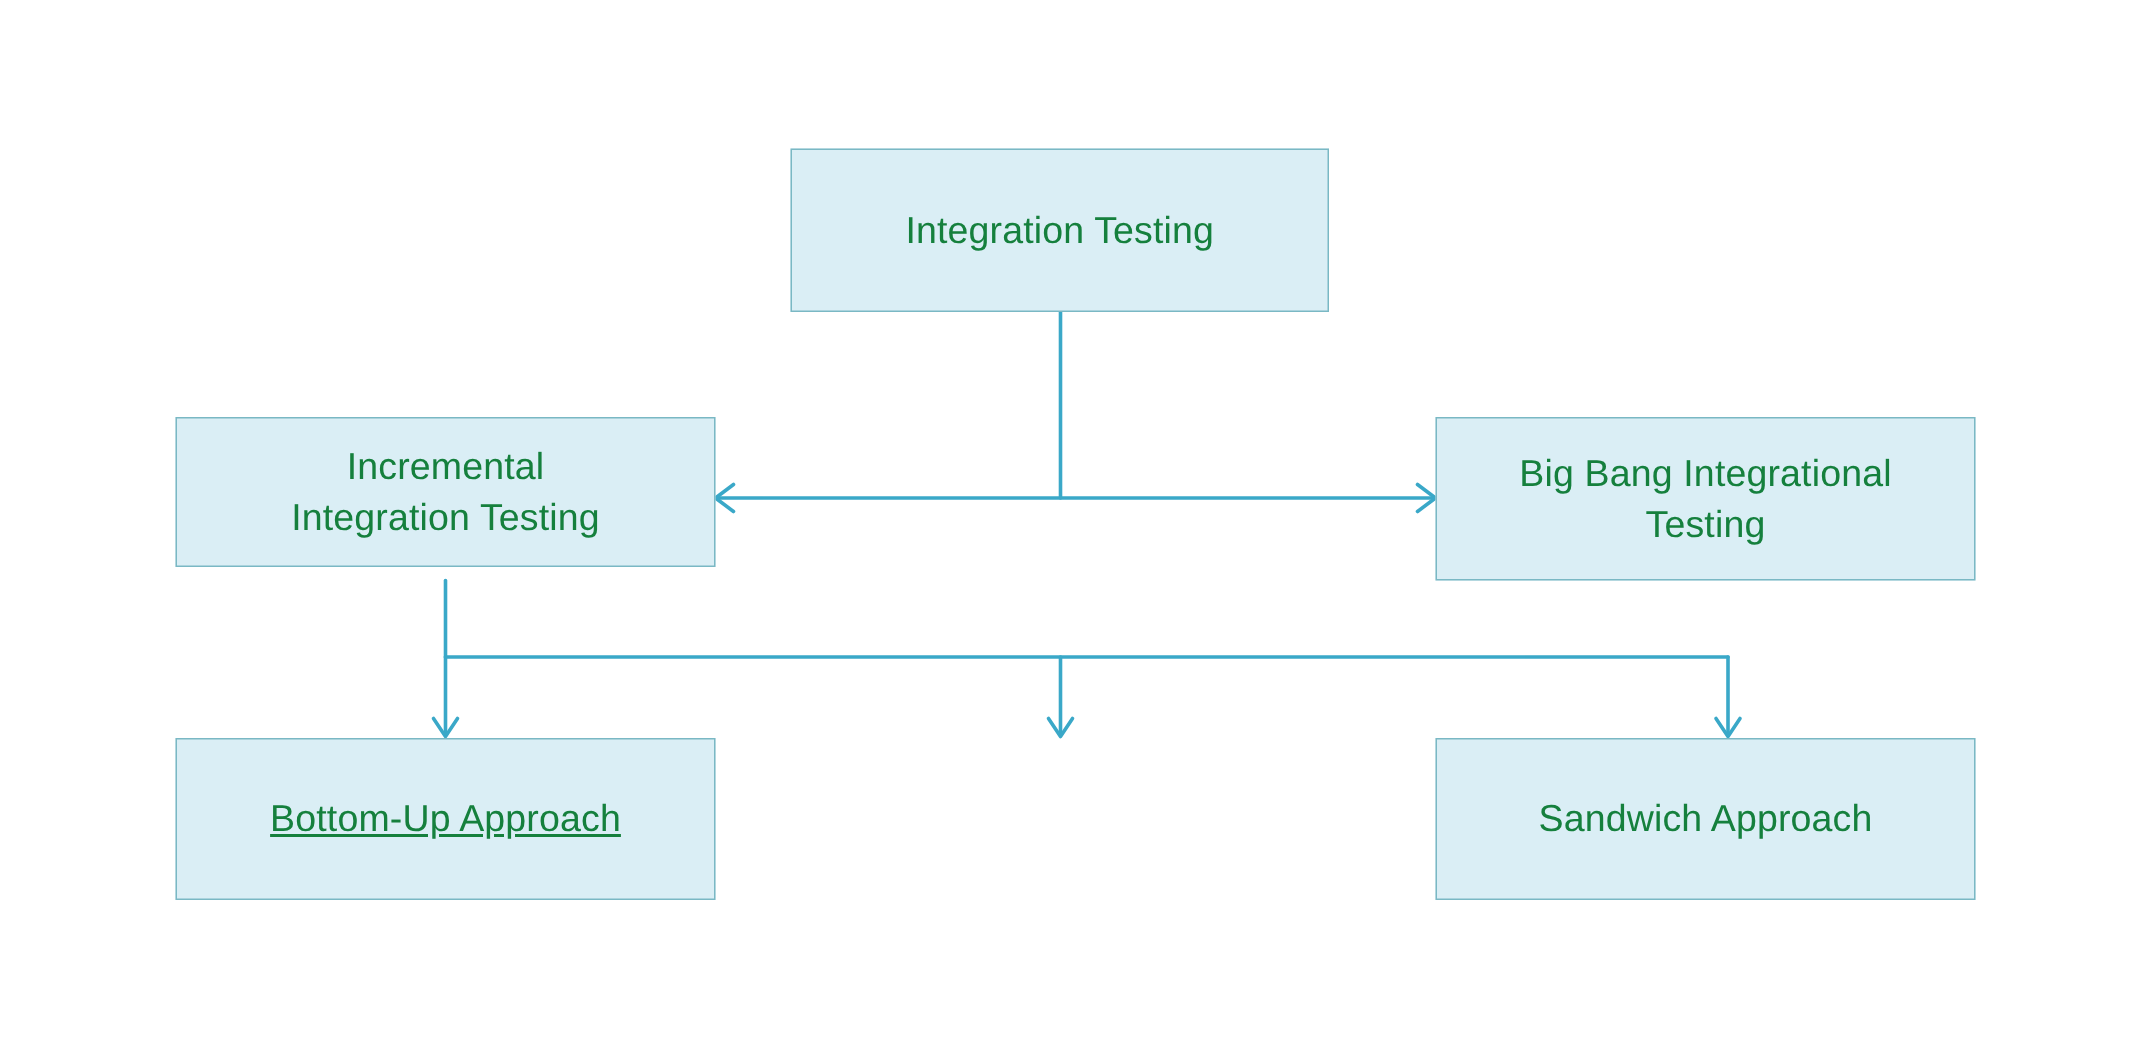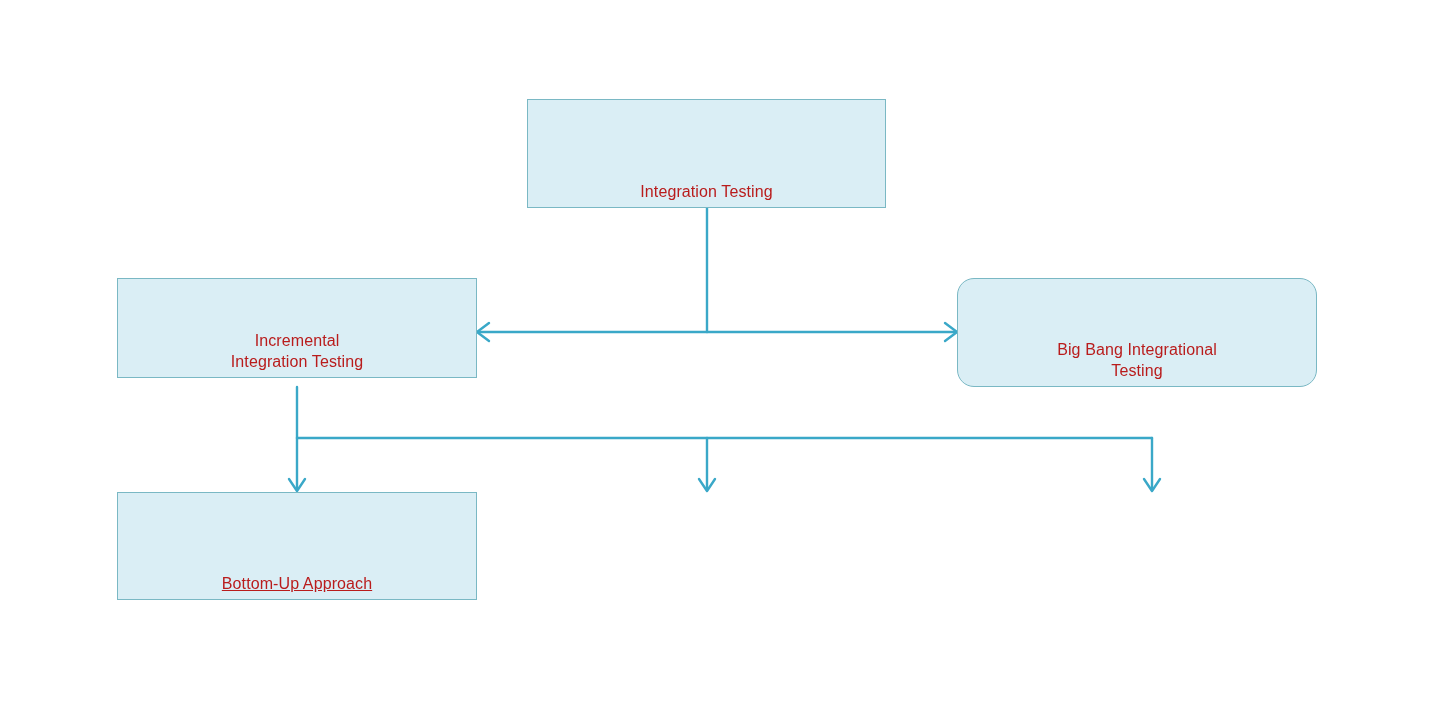--- a/index.html
+++ b/index.html
@@ -22,25 +22,25 @@
     width: 1434px;
     height: 702px;
     pointer-events: none;
   }
   .node {
     position: absolute;
     box-sizing: border-box;
     background: #daeef5;
     border: 1px solid #7ab8c4;
     display: flex;
-    align-items: flex-end;
+    align-items: center;
     justify-content: center;
     text-align: center;
-    color: #b91c1c;
-    font-size: 16px;
+    color: #15803d;
+    font-size: 25px;
     line-height: 1.36;
     letter-spacing: 0.1px;
     padding: 4px 10px;
     -webkit-font-smoothing: antialiased;
   }
   .node-label {
     display: block;
     white-space: pre-line;
   }
 </style>
@@ -76,24 +76,27 @@
 
   <div class="node" style="left:527px; top:99px; width:359px; height:109px;">
     <span class="node-label">Integration Testing</span>
   </div>
 
   <div class="node" style="left:117px; top:278px; width:360px; height:100px;">
     <span class="node-label">Incremental
 Integration Testing</span>
   </div>
 
-  <div class="node" style="left:957px; top:278px; width:360px; height:109px;border-radius:17px;">
+  <div class="node" style="left:957px; top:278px; width:360px; height:109px;">
     <span class="node-label">Big Bang Integrational
 Testing</span>
   </div>
 
   <div class="node" style="left:117px; top:492px; width:360px; height:108px;text-decoration:underline;">
     <span class="node-label">Bottom-Up Approach</span>
   </div>
 
 
+  <div class="node" style="left:957px; top:492px; width:360px; height:108px;">
+    <span class="node-label">Sandwich Approach</span>
+  </div>
 
 </div>
 
 </body></html>

